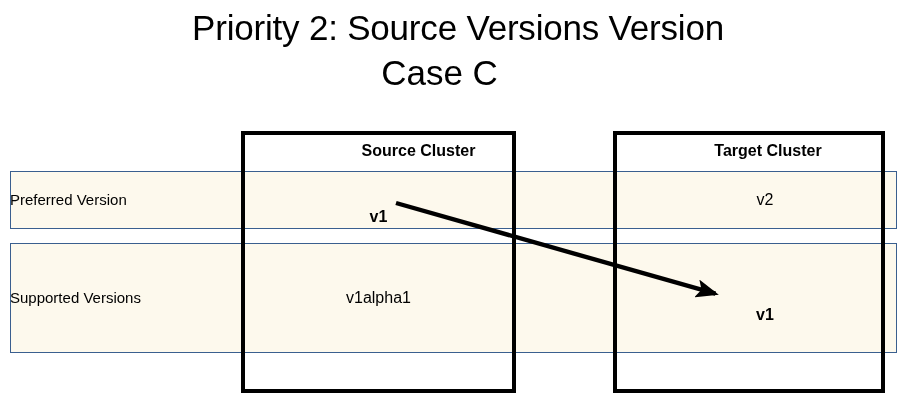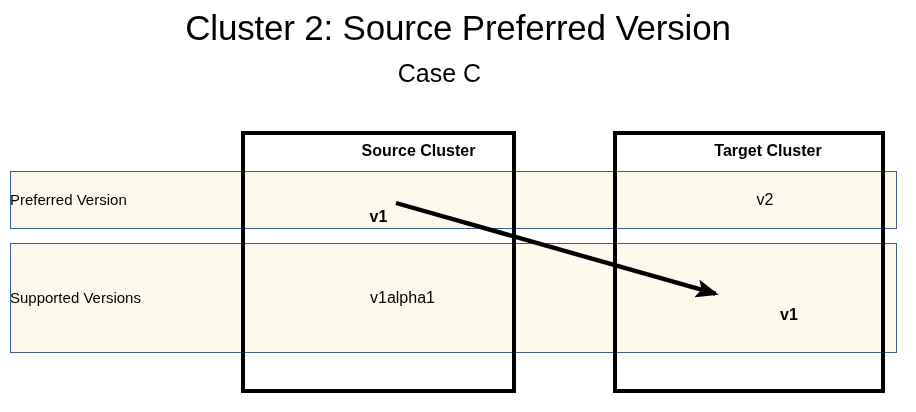--- a/index.html
+++ b/index.html
@@ -31,21 +31,21 @@
     font-weight: 400;
     letter-spacing: -0.2px;
     white-space: nowrap;
   }
   .subtitle {
     position: absolute;
     left: 0;
     top: 56px;
     width: 879px;
     text-align: center;
-    font-size: 25px;
+    font-size: 35px;
     line-height: 34px;
     font-weight: 400;
     white-space: nowrap;
   }
 
   
   .row-band {
     position: absolute;
     left: 10px;
     width: 887px;
@@ -98,38 +98,38 @@
     position: absolute;
     text-align: center;
     font-size: 16px;
     line-height: 22px;
     white-space: nowrap;
   }
   .cell-value.bold { font-weight: bold; margin-top: 17px; }
   .cell-value.src-col  { left: 241px; width: 275px; }
   .cell-value.tgt-col  { left: 629px; width: 272px; }
   .cell-value.row-pref { top: 189px; }
-  .cell-value.row-supp { top: 287px; padding-left: 24px; }
+  .cell-value.row-supp { top: 287px; }
 
   
   .arrow-layer {
     position: absolute;
     left: 0;
     top: 0;
     width: 916px;
     height: 412px;
     pointer-events: none;
   }
 </style>
 </head>
 <body>
 
 <div id="slide">
 
-  <div class="title">Cluster 2: Source Preferred Version</div>
+  <div class="title">Priority 2: Source Versions Version</div>
 
   <div class="subtitle">Case C</div>
 
   <div class="row-band band-1"></div>
   <div class="row-band band-2"></div>
 
   <div class="row-label lbl-2">Supported Versions</div>
   <div class="row-label lbl-1">Preferred Version</div>
 
   <div class="cluster-box source"></div>

